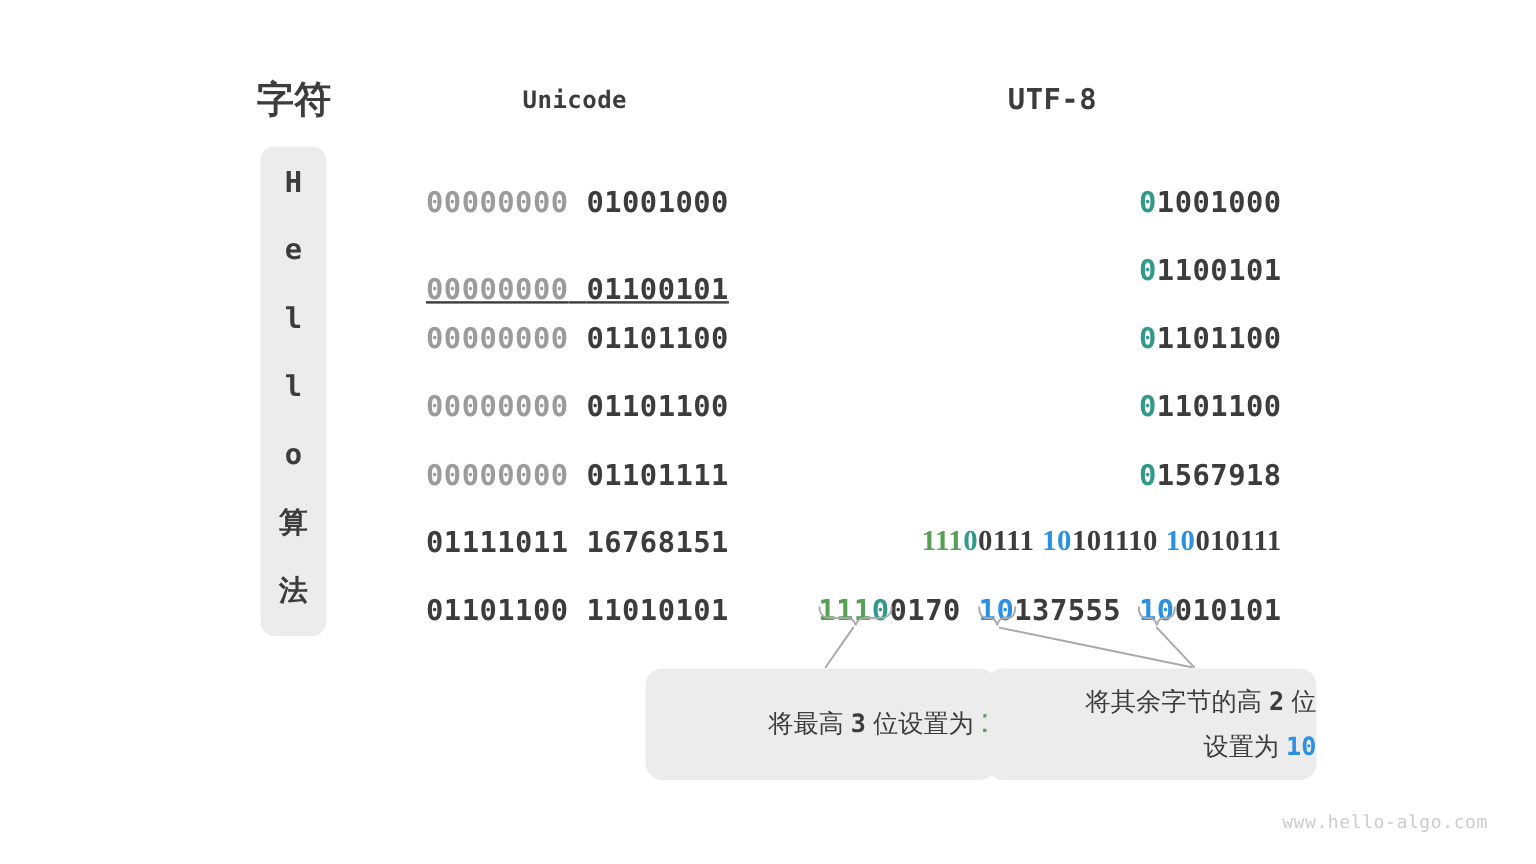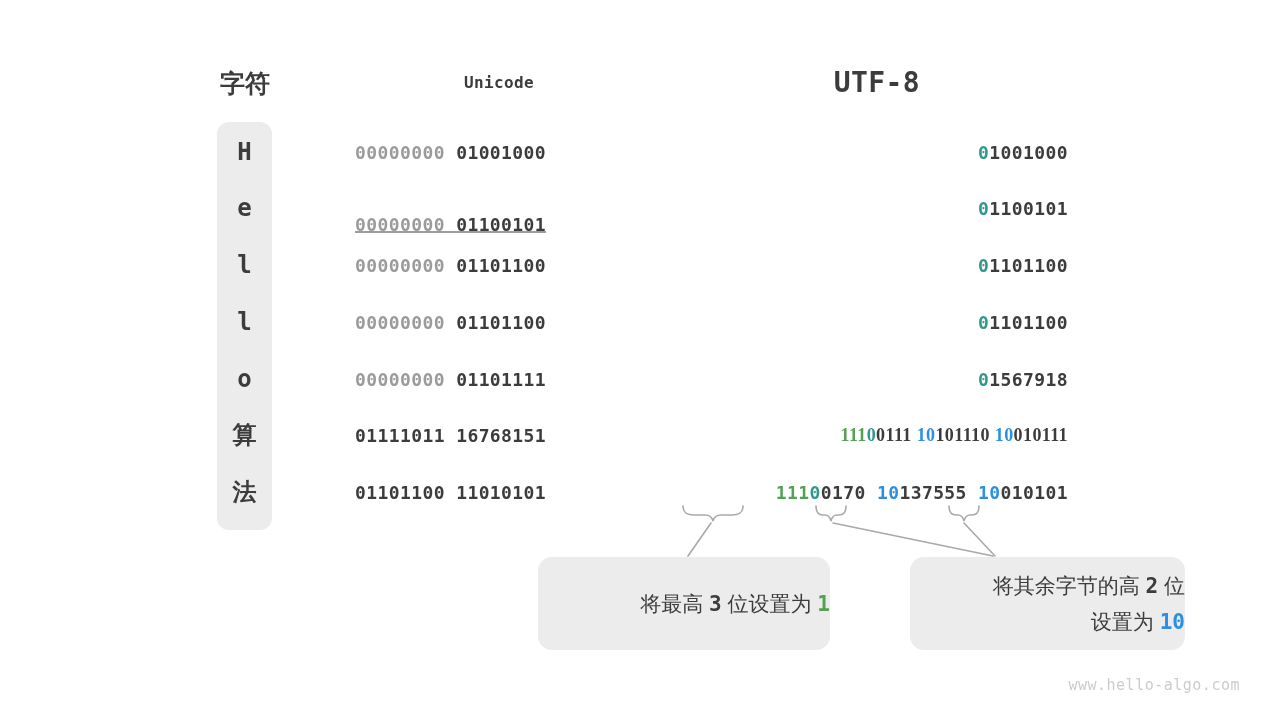--- a/index.html
+++ b/index.html
@@ -4,43 +4,43 @@
 <style>
   html,body { margin:0; padding:0; background:#fff; }
   .canvas {
     position:relative; width:1280px; height:720px; overflow:hidden;
     background:#fff; font-family:"Liberation Sans", sans-serif;
   }
 
   
   .col-header {
     position:absolute; top:68px; height:30px; line-height:30px;
-    text-align:center; font-weight:700; font-size:25px; color:var(--dark);
+    text-align:center; font-weight:700; font-size:31px; color:var(--dark);
   }
   #hdr-char    { left:205px; width:80px; }
-  #hdr-unicode { left:399px; width:200px; font-family:"DejaVu Sans Mono", monospace; font-size:16px; letter-spacing:.4px; }
-  #hdr-utf8    { left:777px; width:200px; font-family:"DejaVu Sans Mono", monospace; font-size:28px; letter-spacing:.4px; }
+  #hdr-unicode { left:379px; width:200px; font-family:"DejaVu Sans Mono", monospace; font-size:20px; letter-spacing:.4px; }
+  #hdr-utf8    { left:777px; width:200px; font-family:"DejaVu Sans Mono", monospace; font-size:24px; letter-spacing:.4px; }
 
   
   .char-box {
     position:absolute; left:217px; top:122px; width:55px; height:408px;
     background:var(--boxbg); border-radius:12px;
   }
   .char-cell {
     position:absolute; left:217px; width:55px; text-align:center;
     transform:translateY(-50%);
     font-family:"DejaVu Sans Mono", "Liberation Sans", sans-serif;
     font-weight:700; font-size:24px; color:var(--dark);
   }
 
   
   .bin-row {
     position:absolute; transform:translateY(-50%); white-space:pre;
     font-family:"DejaVu Sans Mono", monospace; font-weight:700;
-    font-size:18px; letter-spacing:.4px; color:var(--dark);
+    font-size:24px; letter-spacing:.4px; color:var(--dark);margin-top:17px;
   }
   .bin-row.u-row { left:355px; }
   .bin-row.t-row { right:212px; text-align:right; }
 
   .seg-dark  { color:var(--dark); }
   .seg-gray  { color:var(--gray); }
   .seg-green { color:var(--green); }
   .seg-teal  { color:var(--teal); }
   .seg-blue  { color:var(--blue); }
 
@@ -49,21 +49,21 @@
   .overlay path { stroke:var(--line); stroke-width:1.6; fill:none; stroke-linecap:round; }
 
   
   .callout {
     position:absolute; top:557px; height:93px; background:var(--boxbg);
     border-radius:14px; display:flex; flex-direction:column;
     align-items:flex-end; justify-content:center;
     font-size:21px; color:var(--dark);
   }
   #callout-1 { left:538px; width:292px; }
-  #callout-2 { left:910px; width:275px; }
+  #callout-2 { left:822px; width:275px; }
   .callout-line { line-height:36px; white-space:pre; }
   .callout-line .seg-num,
   .callout-line .seg-green,
   .callout-line .seg-blue {
     font-family:"DejaVu Sans Mono", monospace; font-weight:700;
   }
   .seg-num { color:var(--dark); }
 
   
   .watermark {

